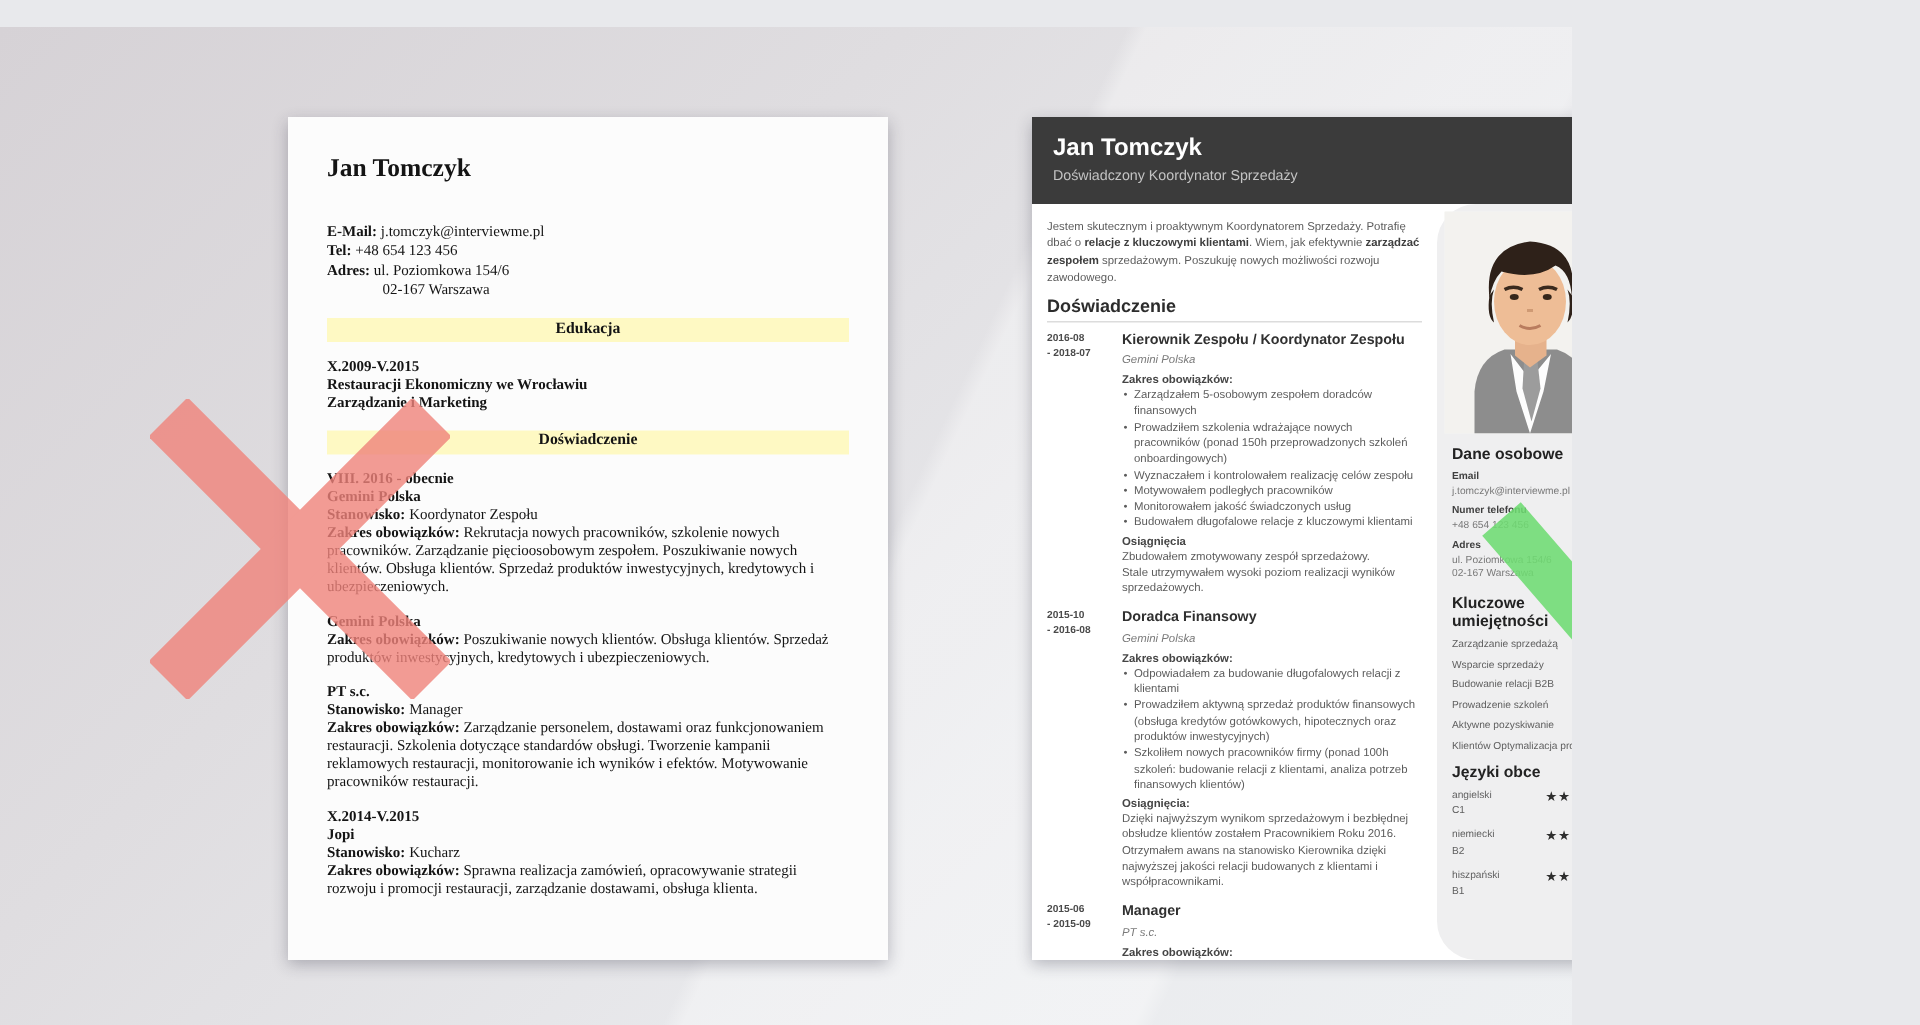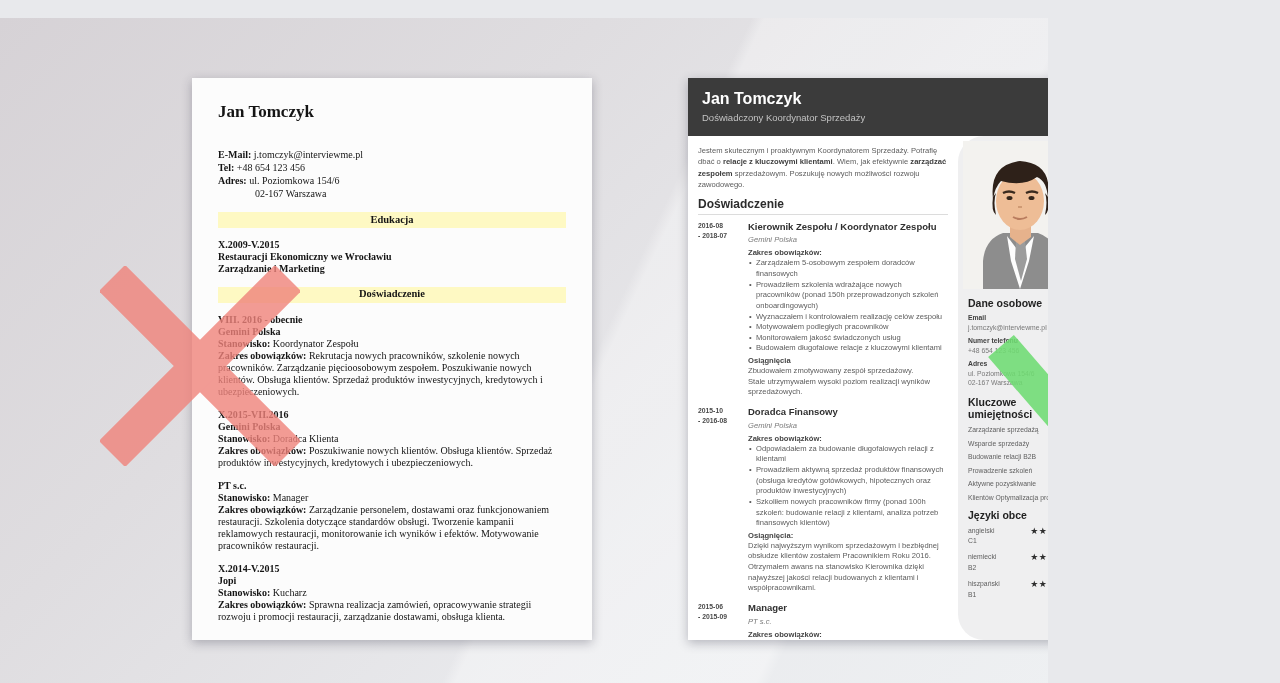--- a/index.html
+++ b/index.html
@@ -83,23 +83,21 @@
     </div>
     <div class="bar">Doświadczenie</div>
 
     <div class="job">
       <div><b>VIII. 2016 - obecnie</b></div>
       <div><b>Gemini Polska</b></div>
       <div><b>Stanowisko:</b> <span>Koordynator Zespołu</span></div>
       <div><b>Zakres obowiązków:</b> <span>Rekrutacja nowych pracowników, szkolenie nowych pracowników. Zarządzanie pięcioosobowym zespołem. Poszukiwanie nowych klientów. Obsługa klientów. Sprzedaż produktów inwestycyjnych, kredytowych i ubezpieczeniowych.</span></div>
     </div>
     <div class="job">
-      <div><b>X.2015-VII.2016</b></div>
       <div><b>Gemini Polska</b></div>
-      <div><b>Stanowisko:</b> <span>Doradca Klienta</span></div>
       <div><b>Zakres obowiązków:</b> <span>Poszukiwanie nowych klientów. Obsługa klientów. Sprzedaż produktów inwestycyjnych, kredytowych i ubezpieczeniowych.</span></div>
     </div>
     <div class="job">
       <div><b>PT s.c.</b></div>
       <div><b>Stanowisko:</b> <span>Manager</span></div>
       <div><b>Zakres obowiązków:</b> <span>Zarządzanie personelem, dostawami oraz funkcjonowaniem restauracji. Szkolenia dotyczące standardów obsługi. Tworzenie kampanii reklamowych restauracji, monitorowanie ich wyników i efektów. Motywowanie pracowników restauracji.</span></div>
     </div>
     <div class="job">
       <div><b>X.2014-V.2015</b></div>
       <div><b>Jopi</b></div>

